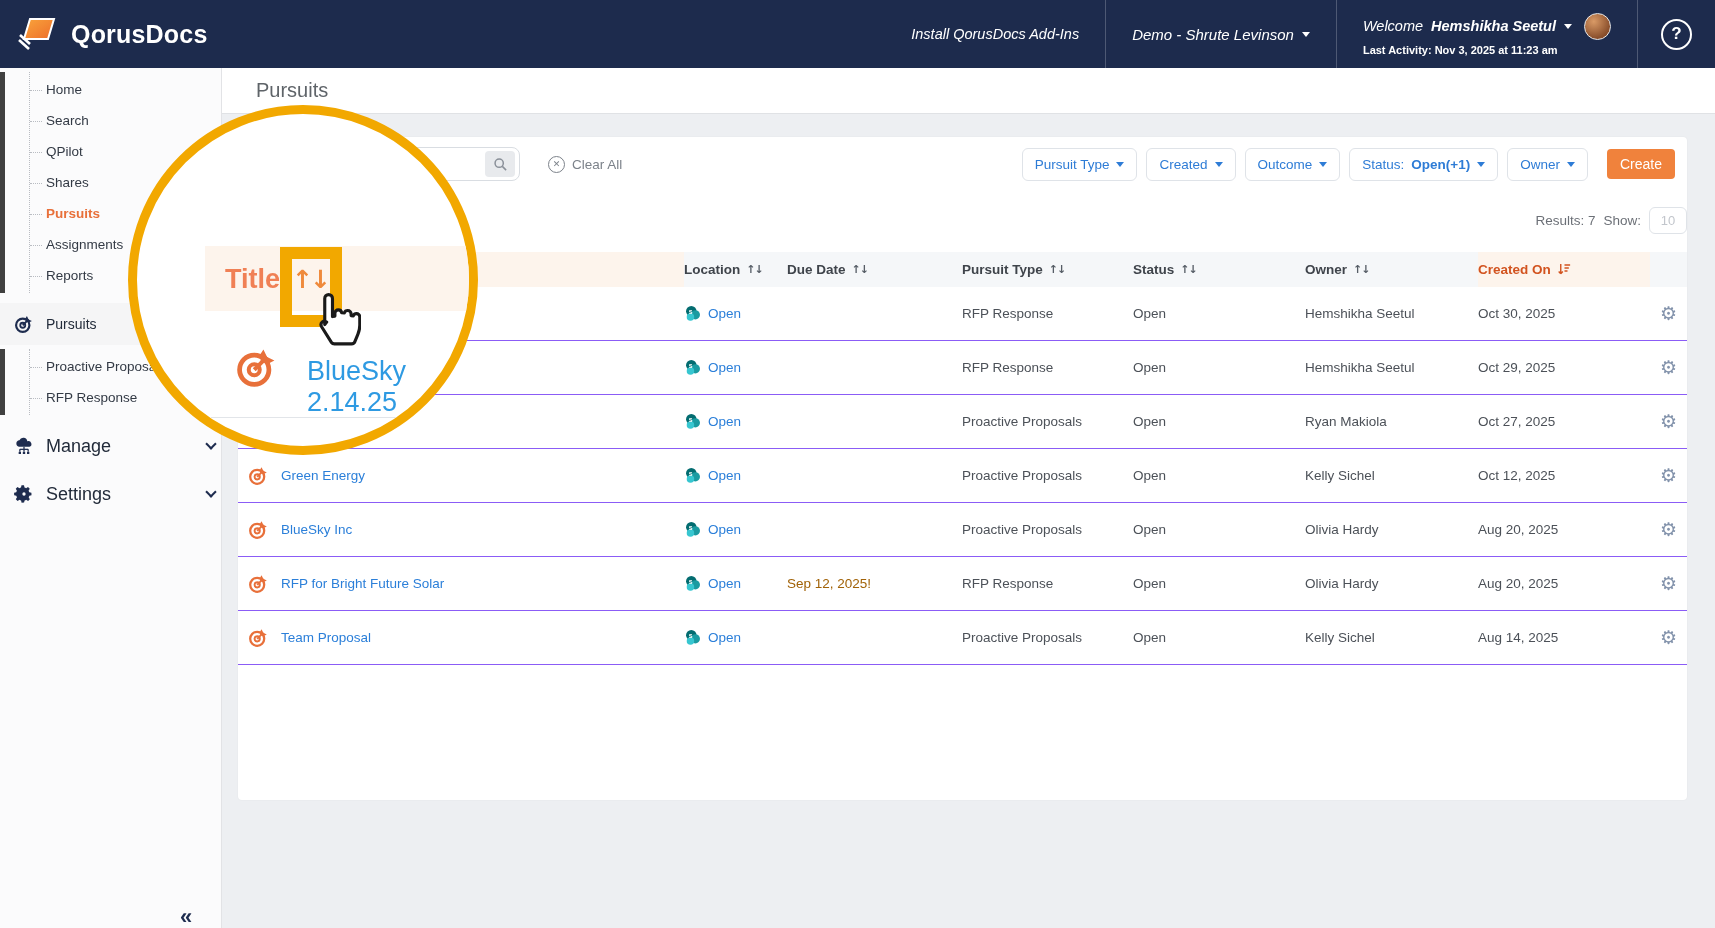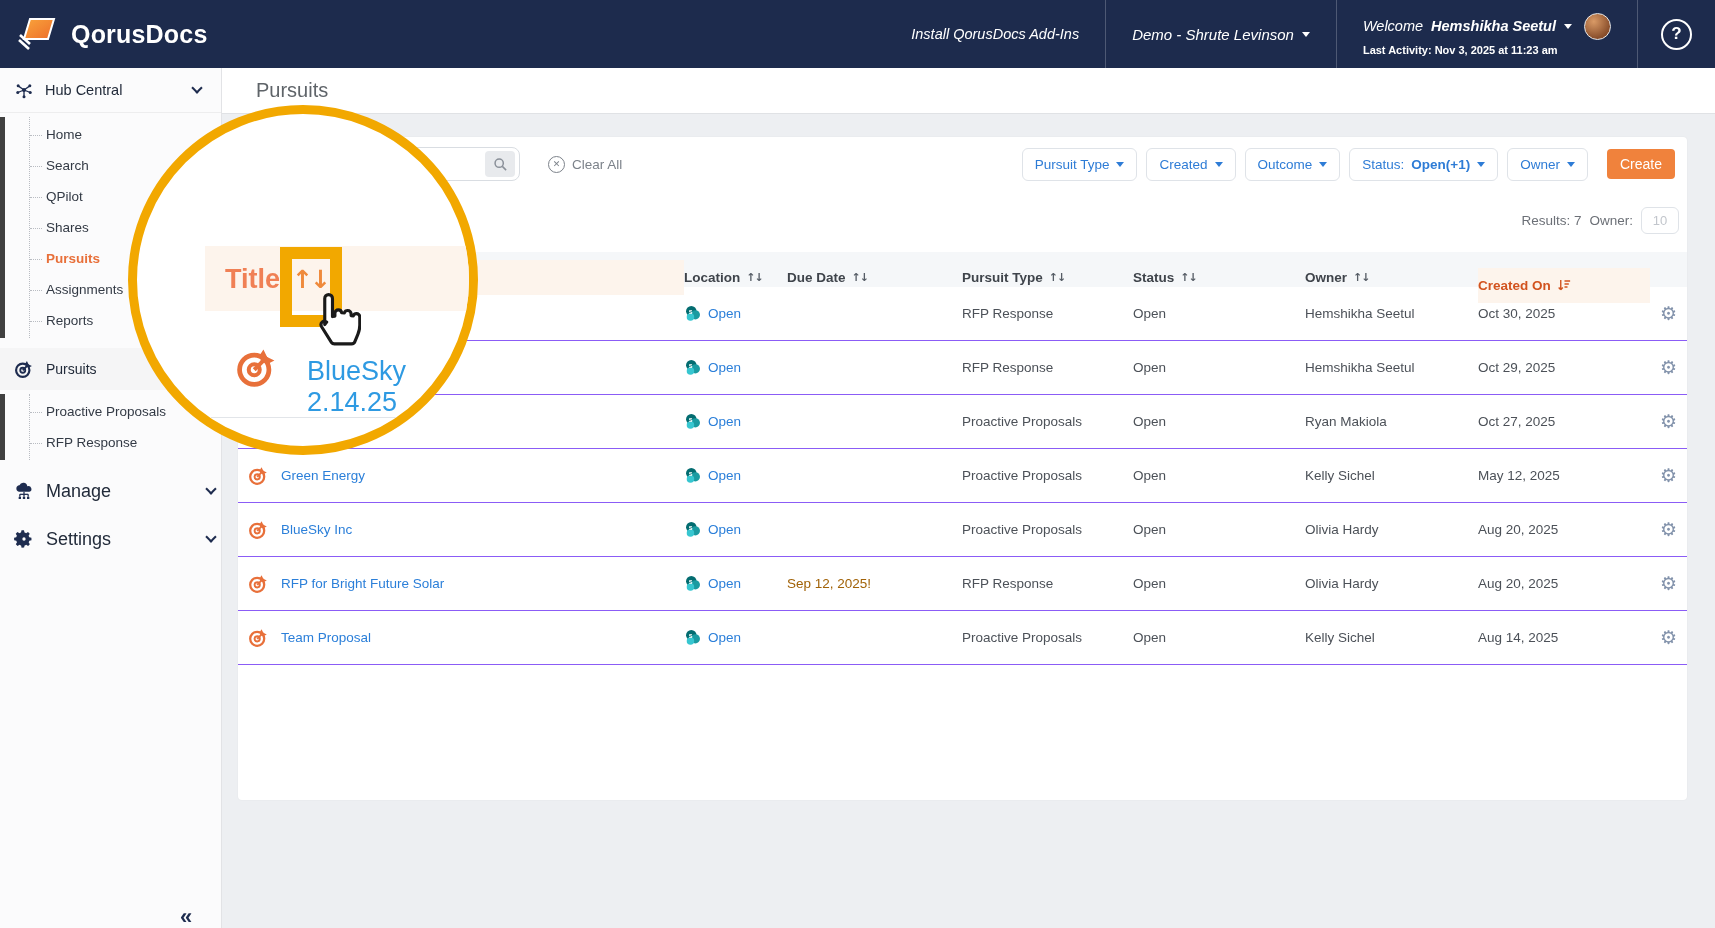--- a/index.html
+++ b/index.html
@@ -72,33 +72,33 @@
   .filter-btn { height:33px; padding:0 12px; border:1px solid #dfe3e8; border-radius:6px;
     background:#fff; color:#2e7cd6; font-size:13.5px; display:flex; align-items:center; gap:7px;
     cursor:pointer; font-family:"Liberation Sans",sans-serif; }
   .filter-btn b { font-weight:700; }
   .caret-b { width:0; height:0; border-left:4.5px solid transparent; border-right:4.5px solid transparent;
     border-top:5.5px solid #2e7cd6; display:inline-block; }
   .create-btn { height:30px; padding:0 13px; margin-left:10px; background:#f0823c; border:0;
     border-radius:4px; color:#fff; font-size:14px; cursor:pointer; font-family:"Liberation Sans",sans-serif; }
 
   
-  .results-row { margin-top:26px; padding-right:8px; display:flex; justify-content:flex-end;
+  .results-row { margin-top:26px; display:flex; justify-content:flex-end;
     align-items:center; gap:8px; color:#6c7077; font-size:13.5px; height:27px; }
   .page-size-box { width:38px; height:27px; border:1px solid #dfe3e8; border-radius:6px;
     color:#c2c6cc; display:flex; align-items:center; justify-content:center; font-size:13px; }
 
   
   .grid { display:grid; grid-template-columns:446px 103px 175px 171px 172px 173px 172px 1fr; }
   .thead { margin-top:18px; height:35px; align-items:center; font-size:13.5px; font-weight:700;
     color:#3f444b; background:#f5f7f9; }
   .th { display:flex; align-items:center; gap:6px; height:35px; cursor:pointer; }
   .th.hl { background:#fdf4ec; }
   .th.first { padding-left:10px; color:#ef7e52; }
-  .th.created { color:#d2531f;margin-top:16px; }
+  .th.created { color:#d2531f; }
   .sort { font-family:"DejaVu Sans",sans-serif; font-size:11px; color:#565d66; letter-spacing:-1px; }
   .trow { height:54px; align-items:center; font-size:13.5px; color:#4c5158; border-bottom:1px solid #8b5cf6; }
   .td { display:flex; align-items:center; }
   .td-title { gap:12px; padding-left:10px; }
   .td-loc { gap:7px; }
   .link { color:#2b7fd9; text-decoration:none; cursor:pointer; }
   .overdue { color:#a16207; }
   .td-gear { justify-content:center; }
   .gear { font-family:"DejaVu Sans",sans-serif; font-size:19px; color:#8292ab; cursor:pointer; line-height:1; }
   .ticon { width:21px; height:21px; color:#e8703a; flex:0 0 auto; }
@@ -219,27 +219,20 @@
       </span>
       <span class="last-activity">Last Activity: Nov 3, 2025 at 11:23 am</span>
     </div>
     <div class="help-sec">
       <span class="help-circle">?</span>
     </div>
   </div>
 </header>
 
 <nav class="sidebar">
-  <div class="hub-row">
-    <svg class="icon-20">
-        <use href="#ico-hub"></use>
-      </svg>
-    <span>Hub Central</span>
-    <span class="chev-down"></span>
-  </div>
 
   <div class="nav-group">
     <div class="tree">
       <div class="tree-item">Home</div>
       <div class="tree-item">Search</div>
       <div class="tree-item">QPilot</div>
       <div class="tree-item">Shares</div>
       <div class="tree-item active">Pursuits</div>
       <div class="tree-item">Assignments</div>
       <div class="tree-item">Reports</div>
@@ -319,21 +312,21 @@
       <button class="filter-btn">
         <span>Owner</span>
         <span class="caret-b"></span>
       </button>
       <button class="create-btn">Create</button>
     </div>
   </div>
 
   <div class="results-row">
     <span>Results: 7</span>
-    <span>Owner:</span>
+    <span>Show:</span>
     <span class="page-size-box">10</span>
   </div>
 
   <div class="grid thead">
     <div class="th hl first">
       <span>Title</span>
       <span class="sort" style="color:#ef8a3c">↑↓</span>
     </div>
     <div class="th">
       <span>Location</span>
@@ -445,21 +438,21 @@
       <div class="td td-loc">
           <svg class="spicon">
             <use href="#ico-sp"></use>
           </svg>
         <a class="link">Open</a>
         </div>
       <div class="td"></div>
       <div class="td">Proactive Proposals</div>
       <div class="td">Open</div>
       <div class="td">Kelly Sichel</div>
-      <div class="td">May 12, 2025</div>
+      <div class="td">Oct 12, 2025</div>
       <div class="td td-gear">
           <span class="gear">⚙</span>
         </div>
     </div>
 
     <div class="grid trow">
       <div class="td td-title">
           <svg class="ticon">
             <use href="#ico-target"></use>
           </svg>

